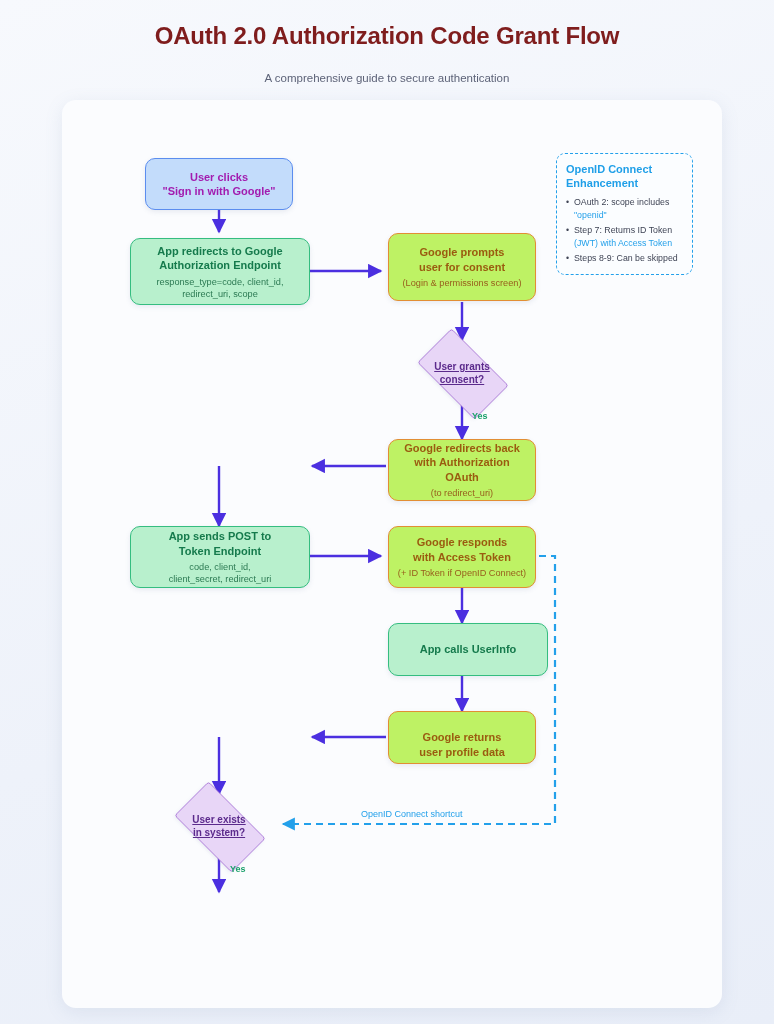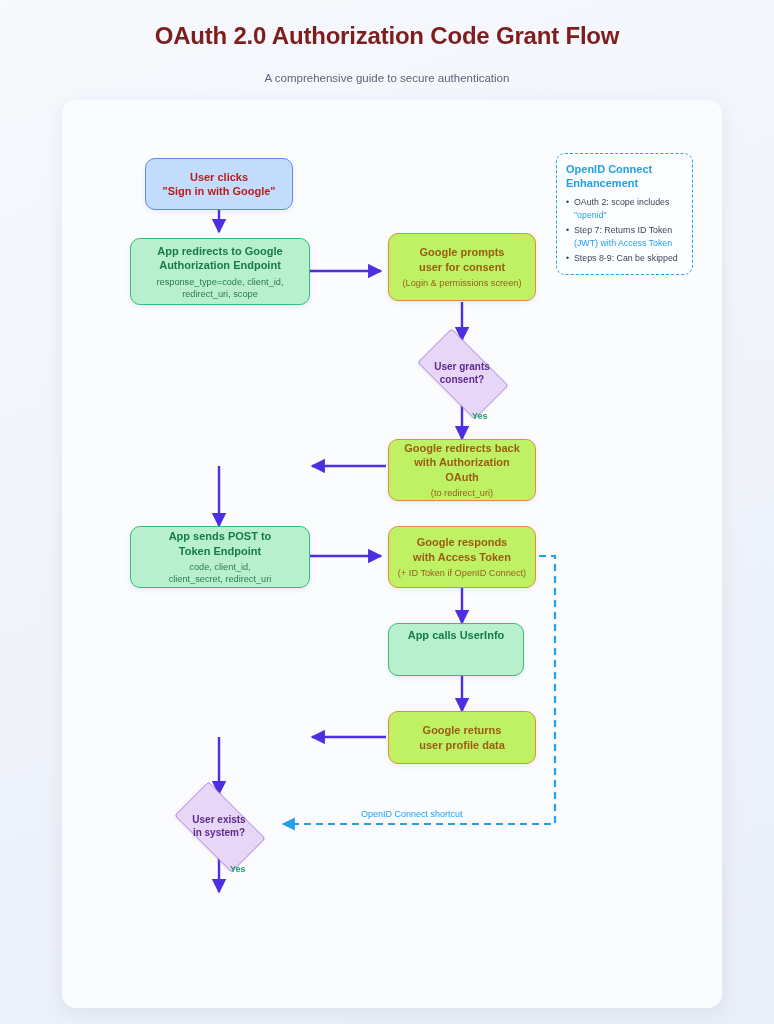--- a/index.html
+++ b/index.html
@@ -69,21 +69,21 @@
     line-height: 14.5px;
   }
   .node .sub {
     font-size: 9.2px;
     font-weight: normal;
     line-height: 12px;
     margin-top: 3px;
   }
   .node .sub2 { font-size: 9.2px; font-weight: normal; line-height: 12px; }
 
-  .n-blue   { background: #c3dcfb; border-color: #5b8def; color: #b91c1c; }
+  .n-blue   { background: #c3dcfb; border-color: #5b8def; color: #a21caf; }
   .n-green  { background: #b8f0cd; border-color: #35bd80; color: #157a4c; }
   .n-orange { background: #bef264; border-color: #e28e34; color: #9a5c10; }
   .n-green .sub, .n-green .sub2 { color: #2c7a53; }
   .n-orange .sub { color: #97601d; }
   .blue-sub { color: #23a0ea; }
 
   
   .diamond { position: absolute; }
   .diamond .shape {
     position: absolute;
@@ -101,20 +101,21 @@
     width: 100%; height: 100%;
     display: flex;
     flex-direction: column;
     align-items: center;
     justify-content: center;
     font-size: 10px;
     font-weight: bold;
     line-height: 13px;
     color: #5b2a8c;
     text-align: center;
+    text-decoration: underline;
   }
 
   
   .edge-label {
     position: absolute;
     font-size: 9px;
     font-weight: bold;
     color: #1aa06a;
   }
   .shortcut-label {
@@ -245,25 +246,25 @@
     <div class="sub">code, client_id,</div>
     <div class="sub2">client_secret, redirect_uri</div>
   </div>
 
   <div class="node n-orange" style="left:388px; top:526px; width:148px; height:62px;">
     <div class="line1">Google responds</div>
     <div class="line2">with Access Token</div>
     <div class="sub blue-sub">(+ ID Token if OpenID Connect)</div>
   </div>
 
-  <div class="node n-green" style="left:388px; top:623px; width:136px; height:53px;justify-content:space-between;">
+  <div class="node n-green" style="left:388px; top:623px; width:160px; height:53px;">
     <div class="line1">App calls UserInfo</div>
   </div>
 
-  <div class="node n-orange" style="left:388px; top:711px; width:148px; height:53px;">
+  <div class="node n-orange" style="left:388px; top:711px; width:148px; height:53px;justify-content:flex-end;">
     <div class="line1">Google returns</div>
     <div class="line2">user profile data</div>
   </div>
 
   <div class="diamond" style="left:163px; top:793px; width:112px; height:66px;">
     <div class="shape"></div>
     <div class="dtext">
       <span>User exists</span>
       <span>in system?</span>
     </div>

